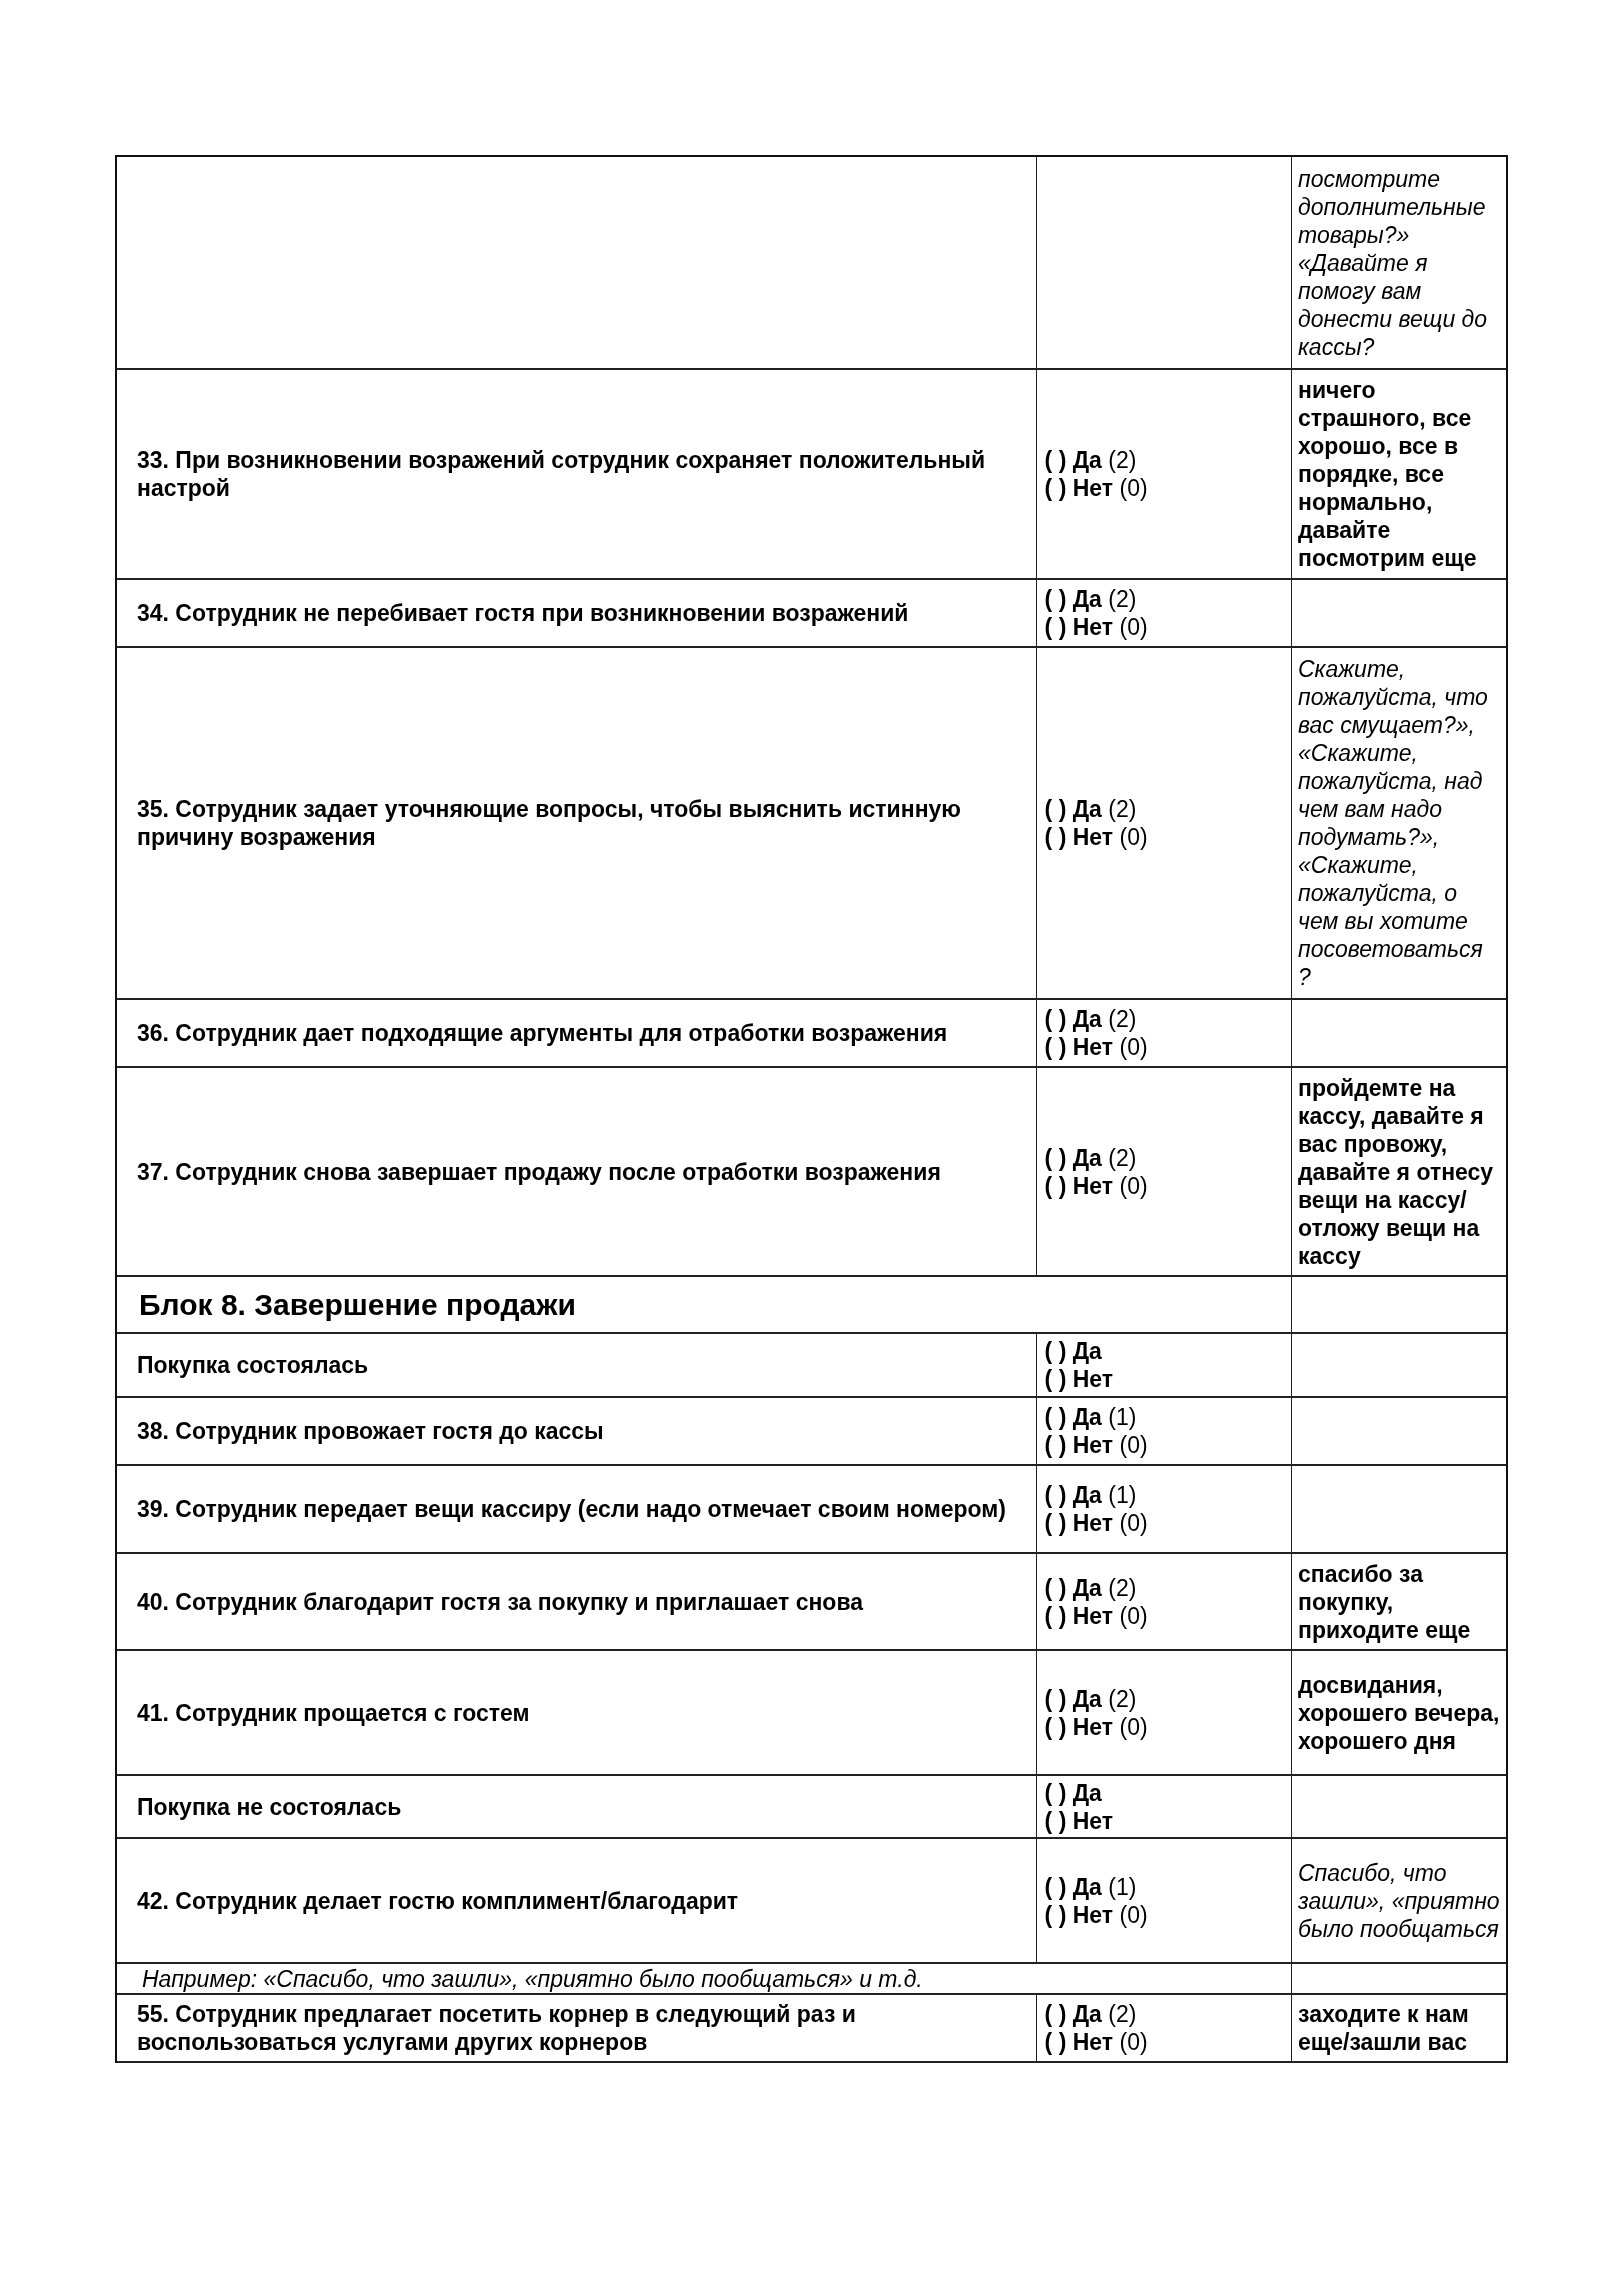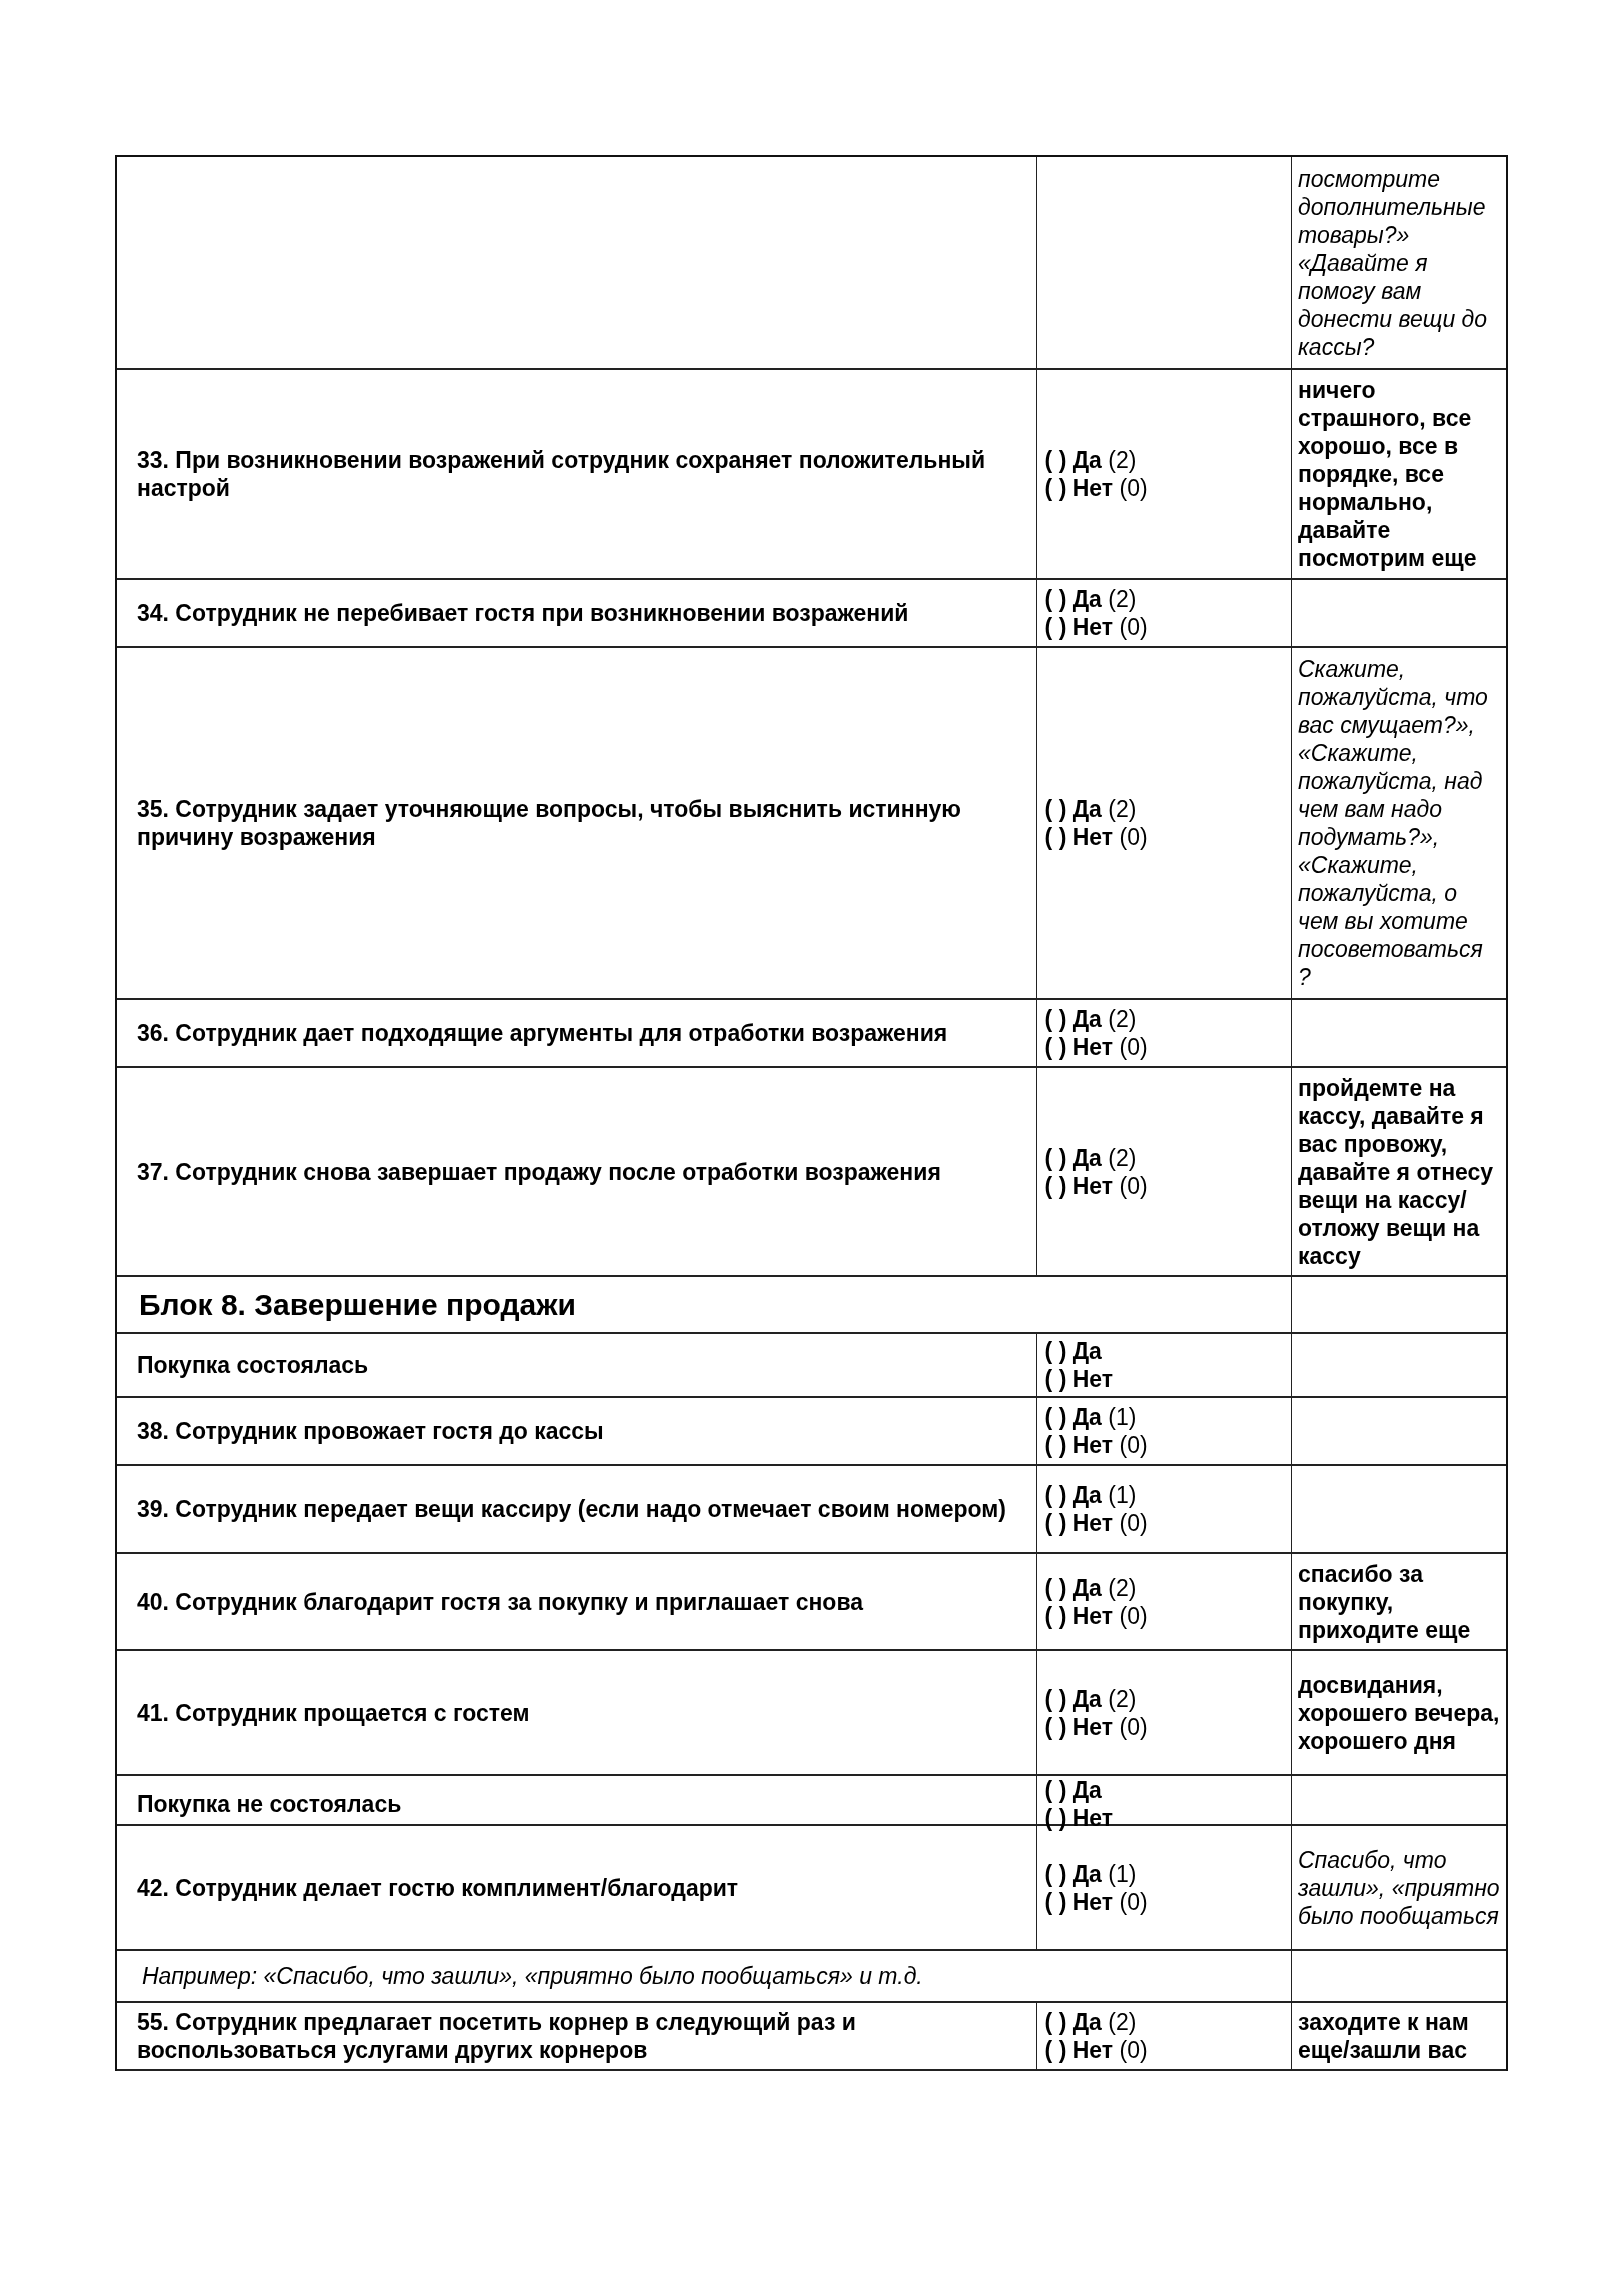--- a/index.html
+++ b/index.html
@@ -142,21 +142,21 @@
     <div class="cell c1">41. Сотрудник прощается с гостем</div>
     <div class="cell c2">
       <div>
         <span class="opt"><span class="pre">( )</span> <span class="lbl">Да</span> <span class="pts">(2)</span></span>
         <span class="opt"><span class="pre">( )</span> <span class="lbl">Нет</span> <span class="pts">(0)</span></span>
       </div>
     </div>
     <div class="cell c3 bold">досвидания, хорошего вечера, хорошего дня</div>
   </div>
 
-  <div class="row" style="height:50px">
+  <div class="row" style="height:63px">
     <div class="cell c1">Покупка не состоялась</div>
     <div class="cell c2">
       <div>
         <span class="opt"><span class="pre">( )</span> <span class="lbl">Да</span></span>
         <span class="opt"><span class="pre">( )</span> <span class="lbl">Нет</span></span>
       </div>
     </div>
     <div class="cell c3 bold"></div>
   </div>
 
@@ -164,21 +164,21 @@
     <div class="cell c1">42. Сотрудник делает гостю комплимент/благодарит</div>
     <div class="cell c2">
       <div>
         <span class="opt"><span class="pre">( )</span> <span class="lbl">Да</span> <span class="pts">(1)</span></span>
         <span class="opt"><span class="pre">( )</span> <span class="lbl">Нет</span> <span class="pts">(0)</span></span>
       </div>
     </div>
     <div class="cell c3 ital">Спасибо, что зашли», «приятно было пообщаться</div>
   </div>
 
-  <div class="row span2" style="height:52px">
+  <div class="row span2" style="height:31px">
     <div class="cell c1 example2">Например: «Спасибо, что зашли», «приятно было пообщаться» и т.д.</div>
     <div class="cell c3"></div>
   </div>
 
   <div class="row" style="height:68px">
     <div class="cell c1">55. Сотрудник предлагает посетить корнер в следующий раз и воспользоваться услугами других корнеров</div>
     <div class="cell c2">
       <div>
         <span class="opt"><span class="pre">( )</span> <span class="lbl">Да</span> <span class="pts">(2)</span></span>
         <span class="opt"><span class="pre">( )</span> <span class="lbl">Нет</span> <span class="pts">(0)</span></span>

